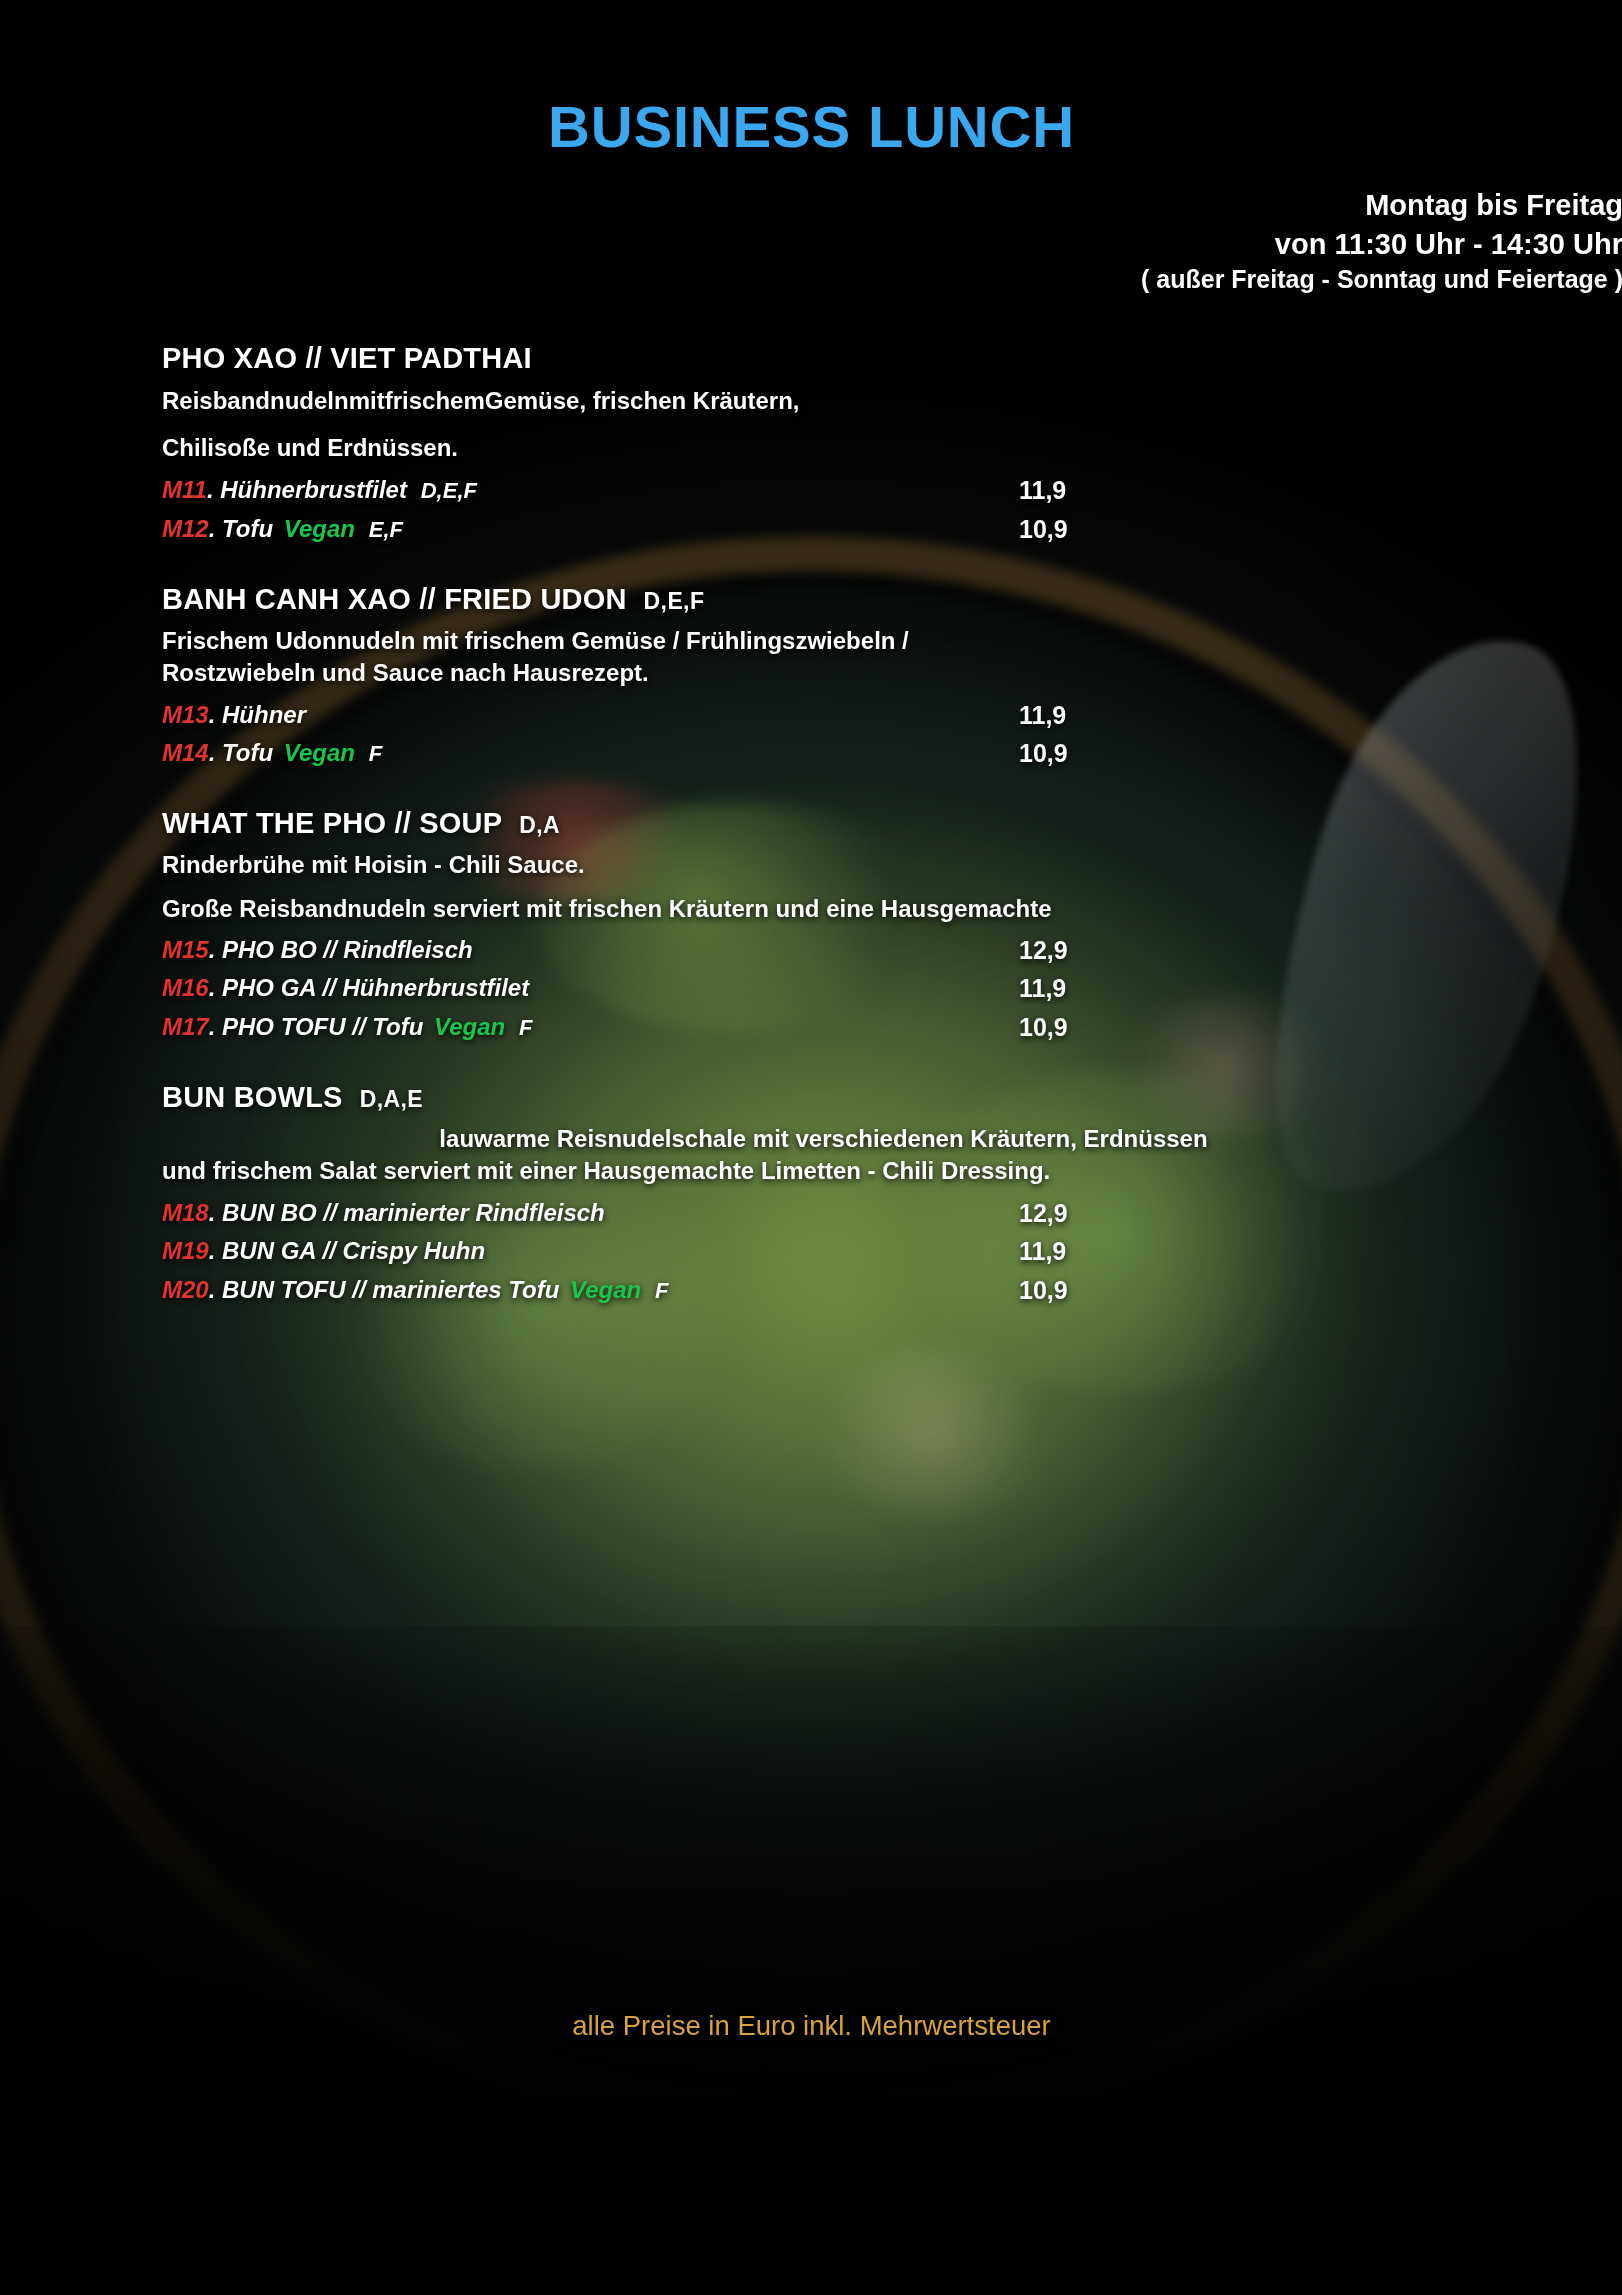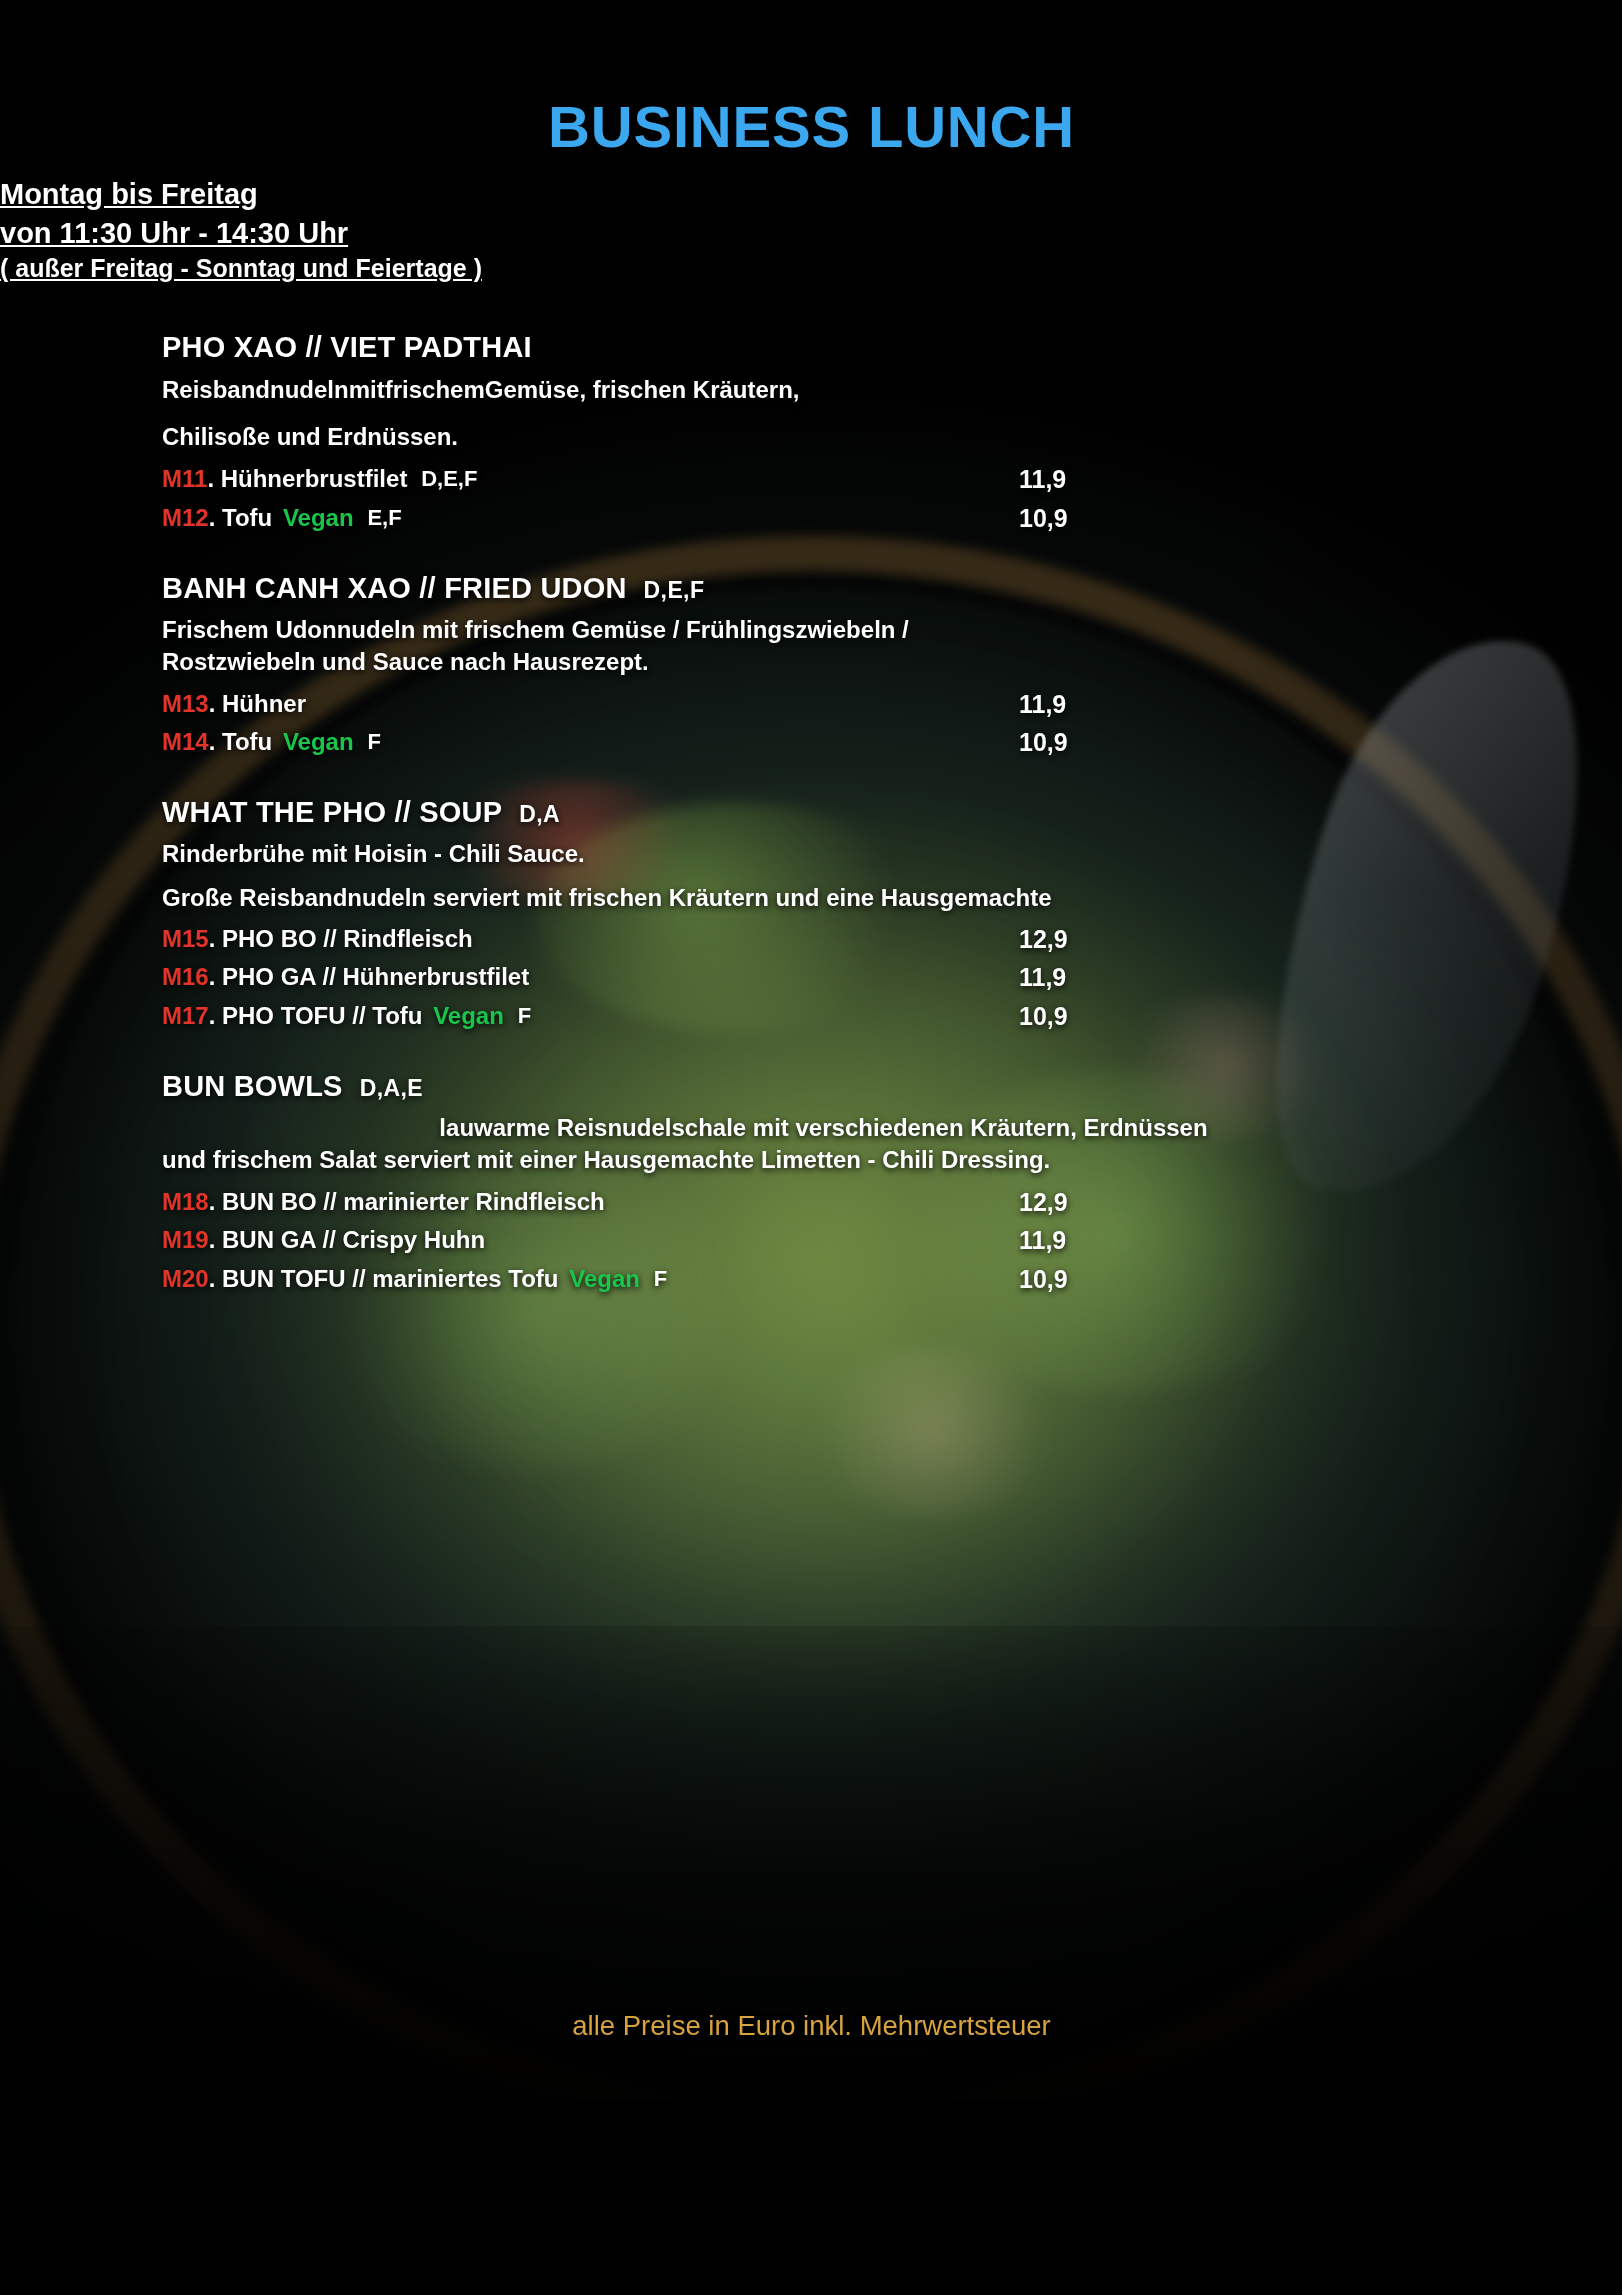--- a/index.html
+++ b/index.html
@@ -101,27 +101,26 @@
   .title {
     text-align: center;
     font-size: 58px;
     font-weight: bold;
     color: #3aa7ef;
     letter-spacing: 0.8px;
     padding-top: 93px;
     text-shadow: 0 2.3px 7.7px rgba(0,0,0,0.9);
   }
   .subtitle {
-    text-align: left;
+    text-align: right;
     font-size: 29px;
     font-weight: bold;
     line-height: 1.33;
-    margin-top: 15px;
+    margin-top: 26px;
     text-shadow: 0 1.5px 6.1px rgba(0,0,0,0.95);
-    text-decoration: underline;
   }
   .subtitle .small {
     font-size: 25px;
   }
 
   .menu {
     margin: 46px 0 0 0;
     padding: 0 138px 0 162px;
   }
   .section { margin-bottom: 40px; }
@@ -141,23 +140,24 @@
   .desc {
     font-size: 24px;
     font-weight: bold;
     line-height: 1.32;
     text-shadow: 0 1.5px 6.1px rgba(0,0,0,0.95);
     margin-bottom: 12.2px;
   }
   .items { margin-top: 10.7px; }
   .item {
     display: flex;
-    align-items: center;
+    align-items: flex-end;
     margin-bottom: 10.7px;
     text-shadow: 0 1.5px 6.1px rgba(0,0,0,0.95);
+    font-style: italic;
   }
   .item .code {
     color: #e2342a;
     font-size: 24px;
     font-weight: bold;
     white-space: pre;
   }
   .item .name {
     font-size: 24px;
     font-weight: bold;

